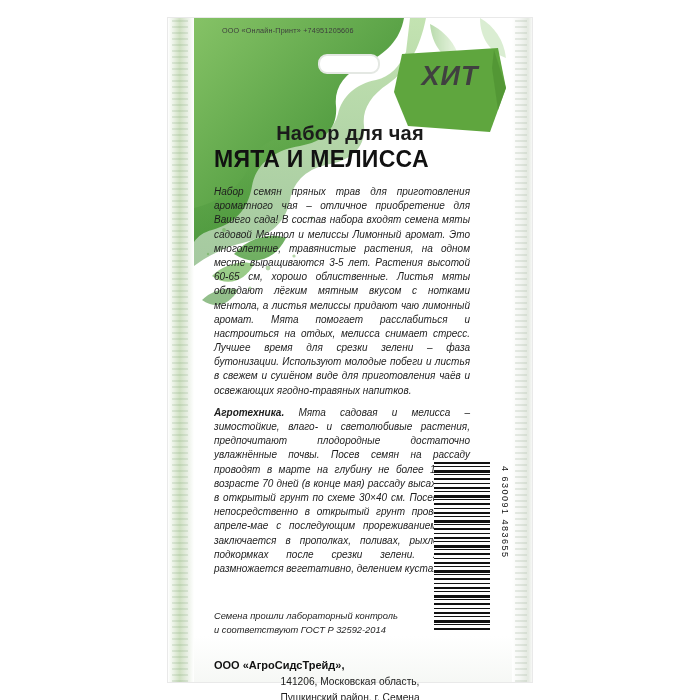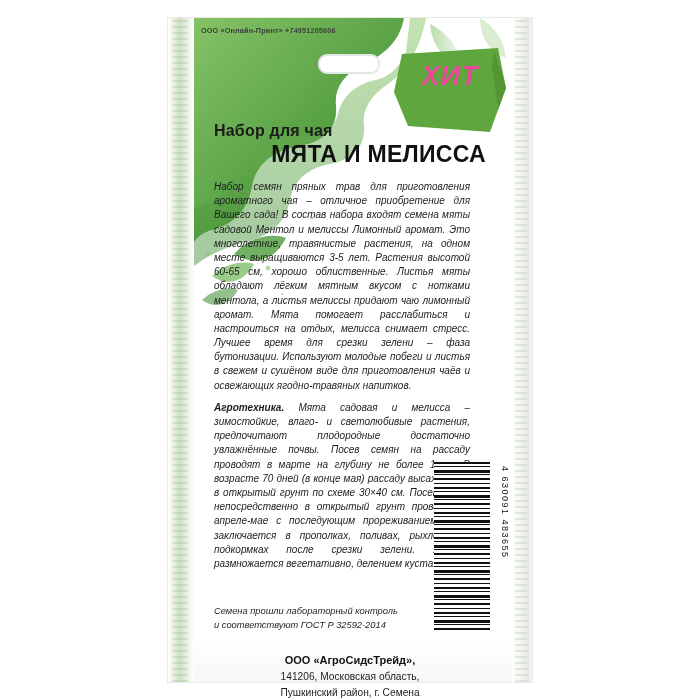--- a/index.html
+++ b/index.html
@@ -97,51 +97,51 @@
     width: 112px;
     height: 86px;
     z-index: 7;
   }
   .hit-text {
     position: absolute;
     left: 0;
     top: 14px;
     width: 100%;
     text-align: center;
-    color: #ec4899;
+    color: #404040;
     font-weight: bold;
     font-style: italic;
     line-height: 1.05;
   }
   .hit-text .l1 { font-size: 27px; letter-spacing: 1px; }
   .hit-text .l2 { font-size: 19px; }
 
   
   .content {
     position: absolute;
     left: 46px;
     top: 104px;
     width: 272px;
     z-index: 8;
   }
 
   .title1 {
-    font-size: 16px;
+    font-size: 20px;
     font-weight: bold;
     color: #1b1b1b;
     letter-spacing: .2px;
     margin: 0 0 1px 0;
+    text-align: center;
   }
   .title2 {
     font-size: 23px;
     font-weight: bold;
     color: #111111;
     letter-spacing: .3px;
     margin: 0 0 12px 0;
-    text-align: right;
   }
 
   .body-text {
     font-size: 10px;
     line-height: 1.42;
     color: #1d1d1d;
     text-align: justify;
     font-style: italic;
     margin: 0 16px 8px 0;
   }
@@ -153,40 +153,38 @@
     line-height: 1.45;
     color: #1d1d1d;
     font-style: italic;
   }
 
   .company {
     margin-top: 22px;
     font-size: 11px;
     font-weight: bold;
     color: #111111;
-    text-align: center;
   }
   .addr {
     margin-top: 3px;
     font-size: 10.2px;
     line-height: 1.55;
     color: #1d1d1d;
     text-align: center;
   }
 
   
   .printer-line {
     position: absolute;
-    left: 33px;
+    left: 54px;
     top: 8px;
     font-size: 7.2px;
     color: #3d3d3d;
     letter-spacing: .2px;
     z-index: 9;
-    font-weight: bold;
   }
 
   
   .barcode-wrap {
     position: absolute;
     right: 24px;
     top: 444px;
     width: 84px;
     height: 170px;
     z-index: 8;

